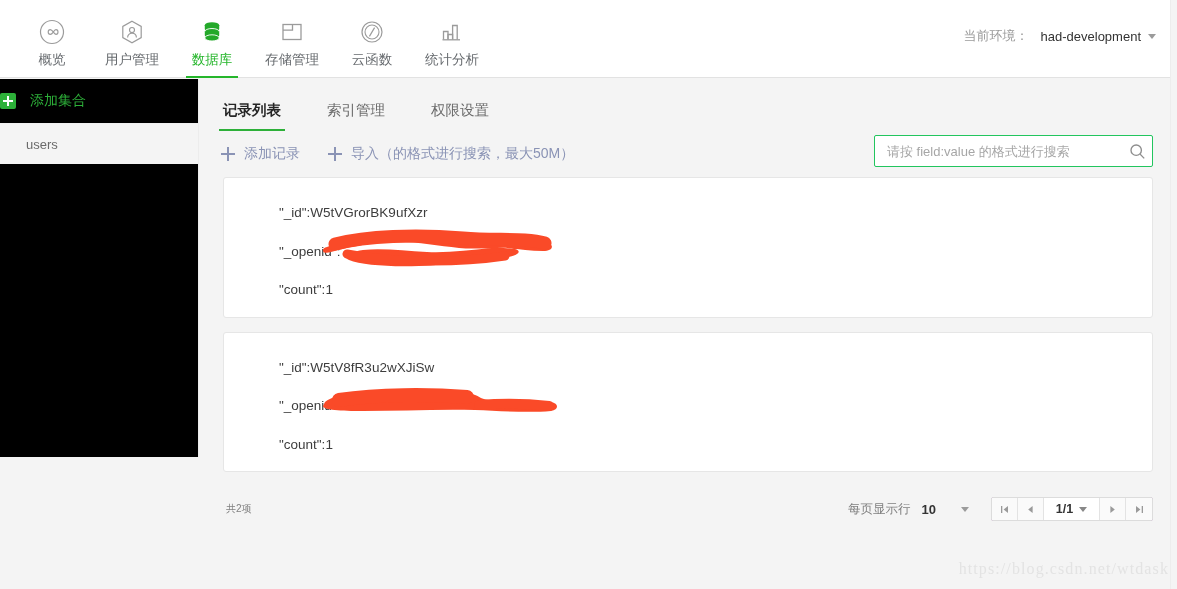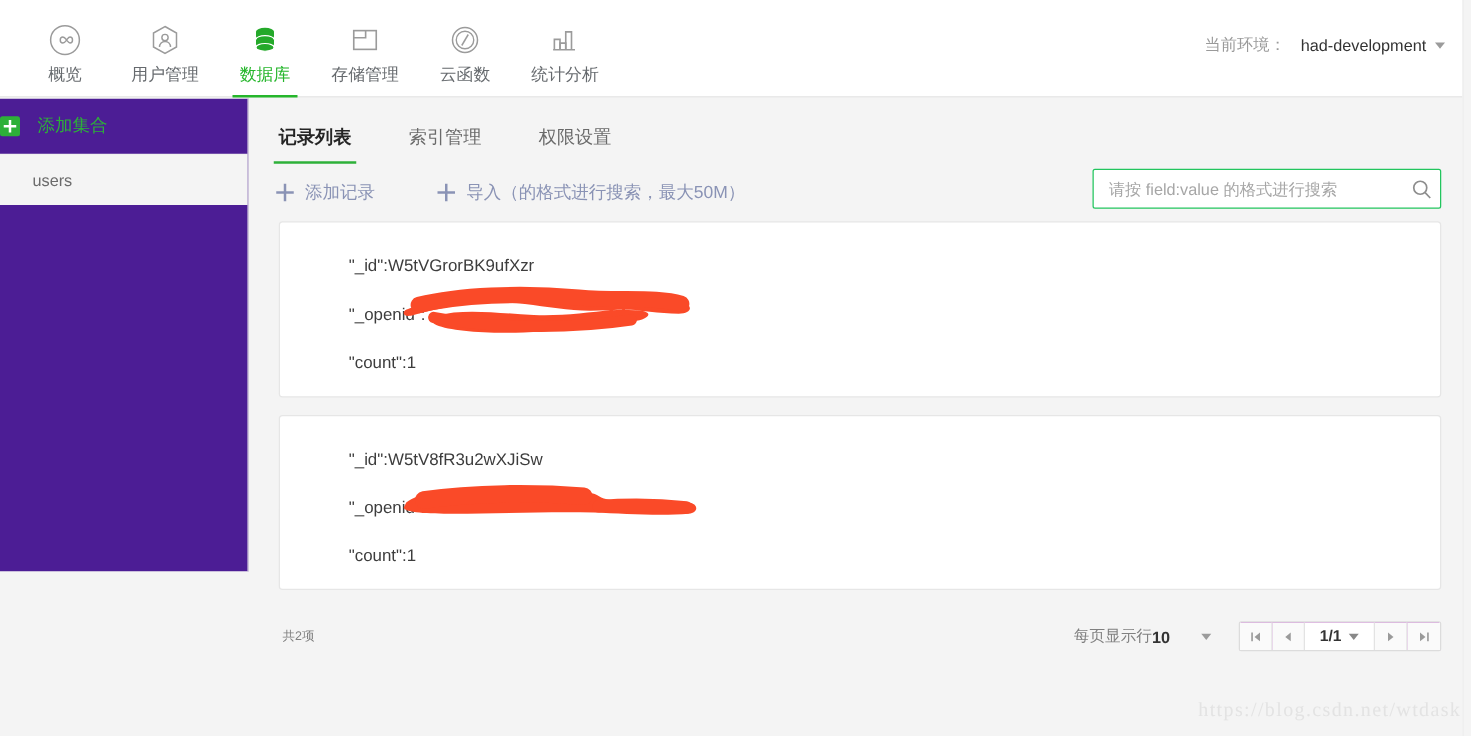--- a/index.html
+++ b/index.html
@@ -41,21 +41,21 @@
   .env-value { color: #333; }
   .caret-down {
     display: inline-block; width: 0; height: 0; margin-left: 7px;
     border-left: 4.5px solid transparent; border-right: 4.5px solid transparent;
     border-top: 5px solid #9b9b9b; vertical-align: middle;
   }
 
   
   .sidebar {
     position: absolute; left: 0; top: 79px;
-    width: 199px; height: 378px; background: #4c1d95;
+    width: 199px; height: 378px; background: #000000;
     border-right: 1px solid #ececec;
   }
   .add-coll {
     height: 45px; display: flex; align-items: center;
     padding-left: 0px; cursor: pointer;
     border-bottom: 1px solid #f0f0f0;
   }
   .plus-square {
     width: 16px; height: 16px; background: #2db039; border-radius: 2px;
     position: relative; margin-left: 0px; margin-right: 14px; flex: 0 0 auto;
@@ -83,21 +83,21 @@
     padding: 0 2px 14px 2px; margin-right: 42px; cursor: pointer; line-height: 1;
   }
   .tab.active { color: #252525; font-weight: bold; }
   .tab.active::after {
     content: ""; position: absolute; left: -2px; right: -2px; bottom: 0;
     height: 2.5px; background: #2db039;
   }
 
   .toolbar {
     height: 46px; display: flex; align-items: center;
-    padding-left: 21px; position: relative; gap: 22px;
+    padding-left: 21px; position: relative;
   }
   .tool-btn { display: flex; align-items: center; cursor: pointer; margin-right: 28px; }
   .plus-glyph {
     position: relative; width: 14px; height: 14px; margin-right: 9px; flex: 0 0 auto;
   }
   .plus-glyph::before, .plus-glyph::after { content:""; position: absolute; background: #8a93b5; }
   .plus-glyph::before { left: 0; right: 0; top: 6.2px; height: 1.6px; }
   .plus-glyph::after { top: 0; bottom: 0; left: 6.2px; width: 1.6px; }
   .tool-label { font-size: 14px; color: #8a93b5; }
   .tool-hint { font-size: 14px; color: #8a93b5; }
@@ -132,21 +132,21 @@
   .rec-key { color: #3d3d3d; }
   .scribble { position: absolute; left: 95px; top: -19px; pointer-events: none; }
 
   
   .footer {
     display: flex; align-items: center; justify-content: space-between;
     padding: 6px 17px 0 26px; height: 40px;
   }
   .total-text { font-size: 10px; color: #808080; }
   .pager { display: flex; align-items: center; }
-  .rows-label { font-size: 12.5px; color: #808080; }
+  .rows-label { font-size: 12.5px; color: #808080; margin-right: 11px; }
   .rows-value { font-size: 13px; color: #333; font-weight: bold; margin-right: 18px; }
   .rows-select { display: flex; align-items: center; cursor: pointer; margin-right: 22px; }
   .pgnav { display: flex; align-items: stretch; border: 1px solid #dcdcdc; border-radius: 2px; background:#a21caf; height: 24px; }
   .pgbtn {
     width: 26px; display: flex; align-items: center; justify-content: center;
     cursor: pointer; border-right: 1px solid #e3e3e3; background:#fafafa;
   }
   .pgbtn:last-child { border-right: none; }
   .pgnum {
     min-width: 56px; display: flex; align-items: center; justify-content: center;

